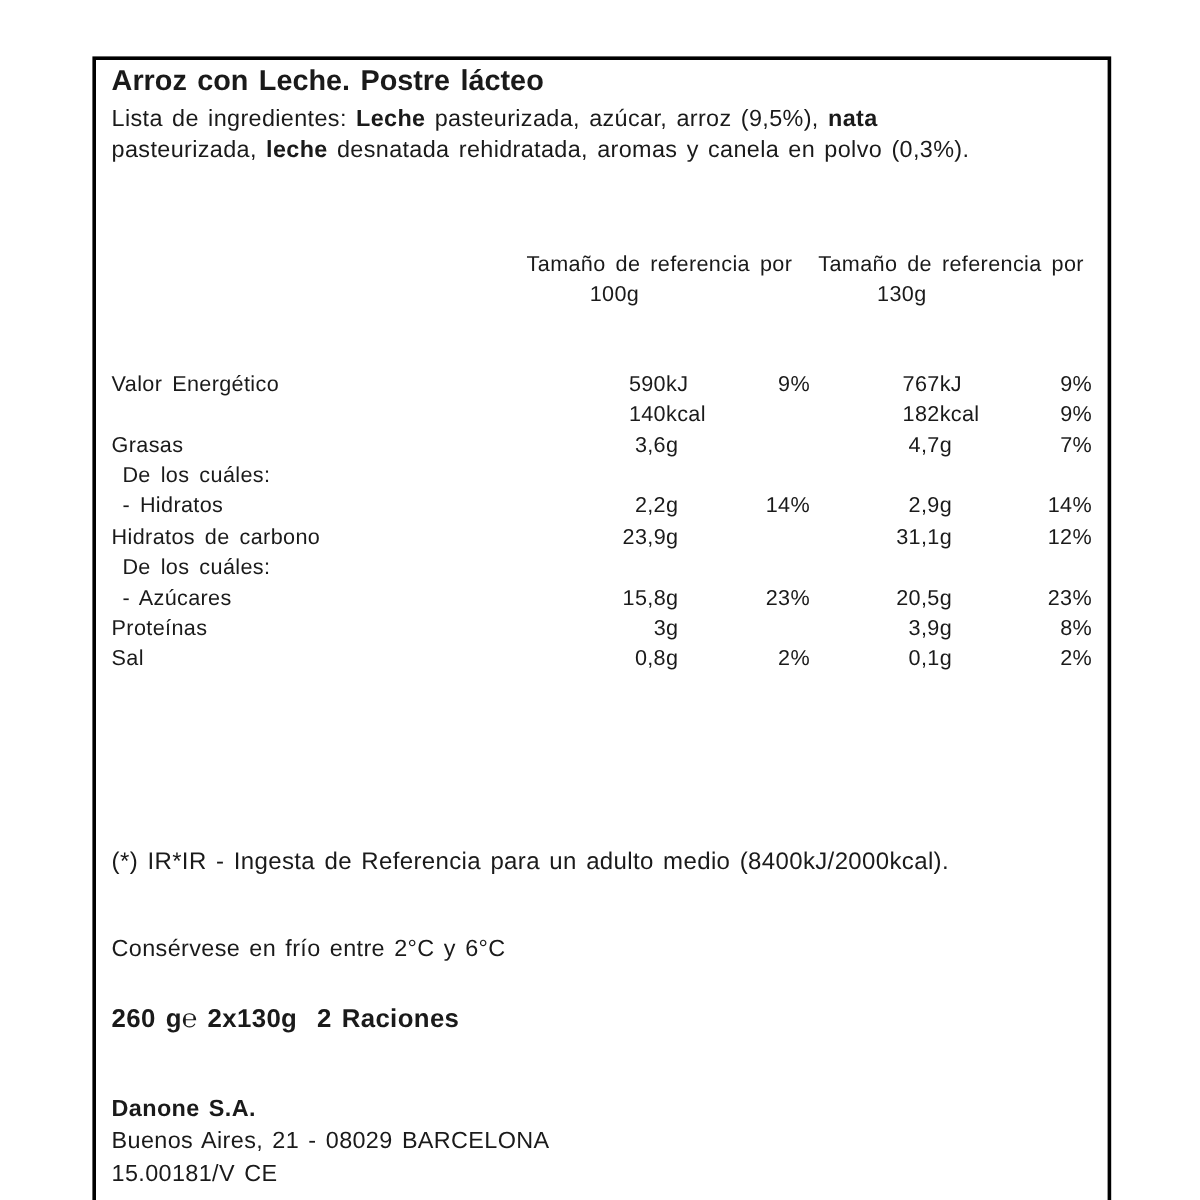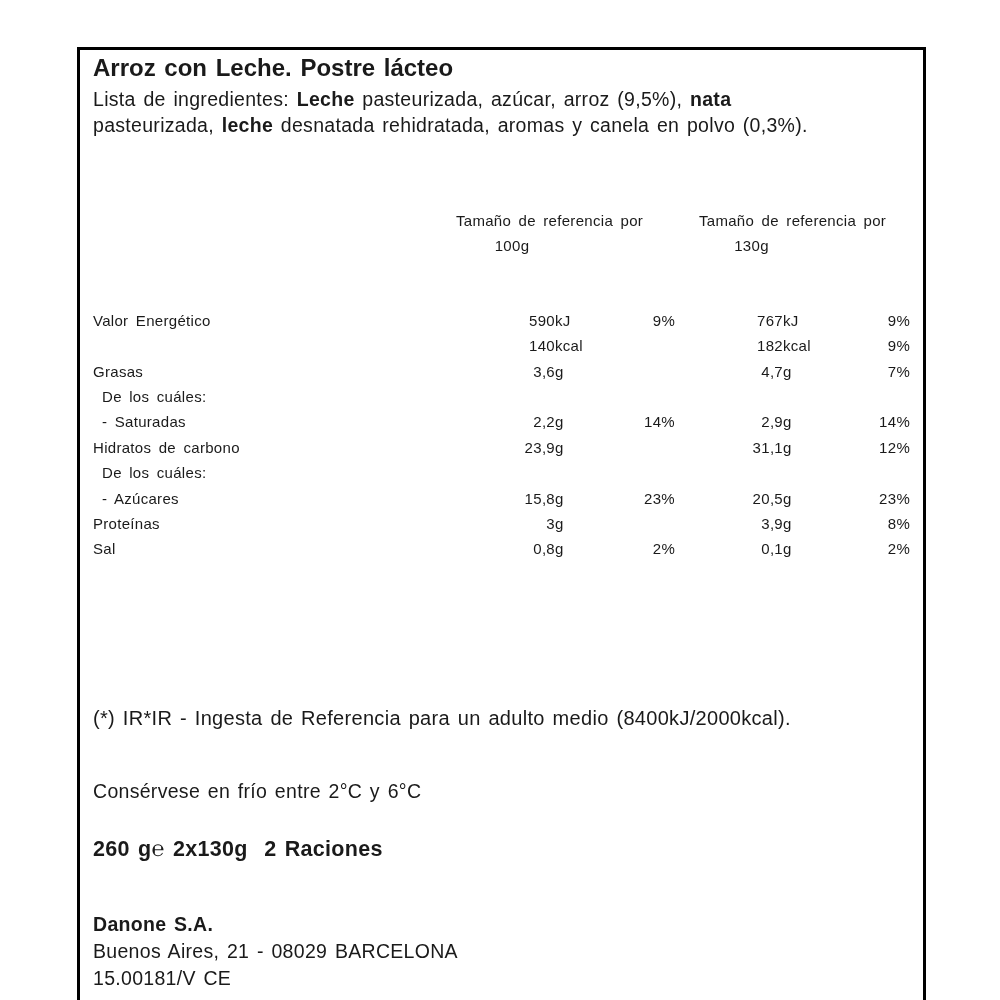--- a/index.html
+++ b/index.html
@@ -34,21 +34,21 @@
     font-size: 19.5px;
     line-height: 25.5px;
     white-space: pre-wrap;
     max-width: 790px;
   }
   table.nutrition-table {
     margin-top: 70px;
     border-collapse: collapse;
     table-layout: fixed;
     width: 817px;
-    font-size: 15px;
+    font-size: 18px;
     word-spacing: 3px;
   }
   .nutrition-table td {
     padding: 0;
     line-height: 25.4px;
     white-space: nowrap;
     overflow: visible;
   }
   .group-h  { text-align: center; }
   .td-label { text-align: left; }
@@ -151,21 +151,21 @@
           <tr>
             <td class="td-label indent">De los cuáles:</td>
             <td class="td-num"></td>
             <td class="td-unit"></td>
             <td class="td-pct"></td>
             <td class="td-num"></td>
             <td class="td-unit"></td>
             <td class="td-pct"></td>
           </tr>
           <tr>
-            <td class="td-label indent">- Saturadas</td>
+            <td class="td-label indent">- Hidratos</td>
             <td class="td-num">2,2</td>
             <td class="td-unit">g</td>
             <td class="td-pct">14%</td>
             <td class="td-num">2,9</td>
             <td class="td-unit">g</td>
             <td class="td-pct">14%</td>
           </tr>
           <tr>
             <td class="td-label">Hidratos de carbono</td>
             <td class="td-num">23,9</td>

